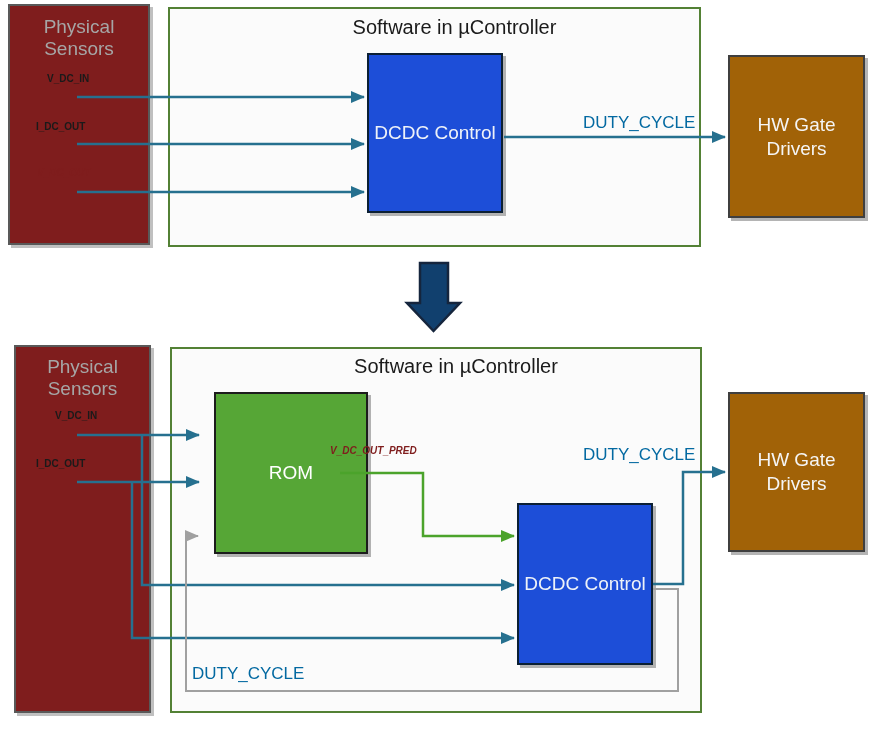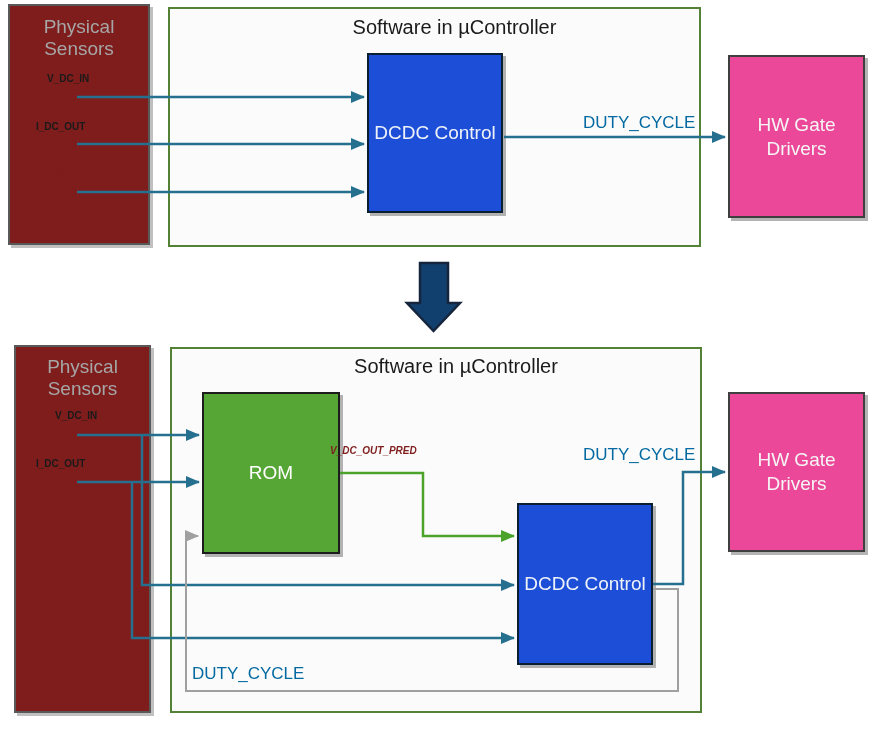--- a/index.html
+++ b/index.html
@@ -15,21 +15,21 @@
   .software-box{
     background:#fbfbfb;border:2px solid #538135;z-index:1;
   }
   .block{
     display:flex;align-items:center;justify-content:center;text-align:center;
     font-size:19px;line-height:1.25;z-index:3;
     box-shadow:3px 3px 0 rgba(130,130,130,.6);
   }
   .navy-block{background:#1d4ed8;border:2px solid #0b1f33;color:#eef2f8;}
   .green-block{background:#56a636;border:2px solid #1c1c1c;color:#ffffff;}
-  .gray-block{background:#ec4899;border:2px solid #3f3f3f;color:#f5f5f5;}
+  .gray-block{background:#a16207;border:2px solid #3f3f3f;color:#f5f5f5;}
   .sensors-title{
     position:absolute;width:100%;text-align:center;color:#a6a6a6;
     font-size:19px;line-height:1.15;z-index:4;
   }
   .software-title{
     position:absolute;text-align:center;color:#1a1a1a;font-size:20px;z-index:4;padding-left:20px;
   }
   .sig-label{
     position:absolute;font-size:10px;font-weight:bold;color:#1a1a1a;
     white-space:nowrap;z-index:6;
@@ -66,21 +66,21 @@
   <div class="sig-label sig-green" style="left:37px;top:167px;">V_DC_OUT</div>
   <div class="sig-label sig-gray" style="left:583px;top:113px;">DUTY_CYCLE</div>
 
   <div class="box sensors-box" style="left:14px;top:345px;width:137px;height:368px;">
     <div class="sensors-title" style="top:9px;">Physical Sensors</div>
   </div>
 
   <div class="box software-box" style="left:170px;top:347px;width:532px;height:366px;"></div>
   <div class="software-title" style="left:170px;top:355px;width:532px;">Software in µController</div>
 
-  <div class="box block green-block" style="left:202px;top:392px;width:138px;height:162px;text-align:center;">
+  <div class="box block green-block" style="left:214px;top:392px;width:154px;height:162px;text-align:center;">
     <span>ROM</span>
   </div>
 
   <div class="box block navy-block" style="left:517px;top:503px;width:136px;height:162px;">
     <span>DCDC Control</span>
   </div>
 
   <div class="box block gray-block" style="left:728px;top:392px;width:137px;height:160px;">
     <span>HW Gate Drivers</span>
   </div>

